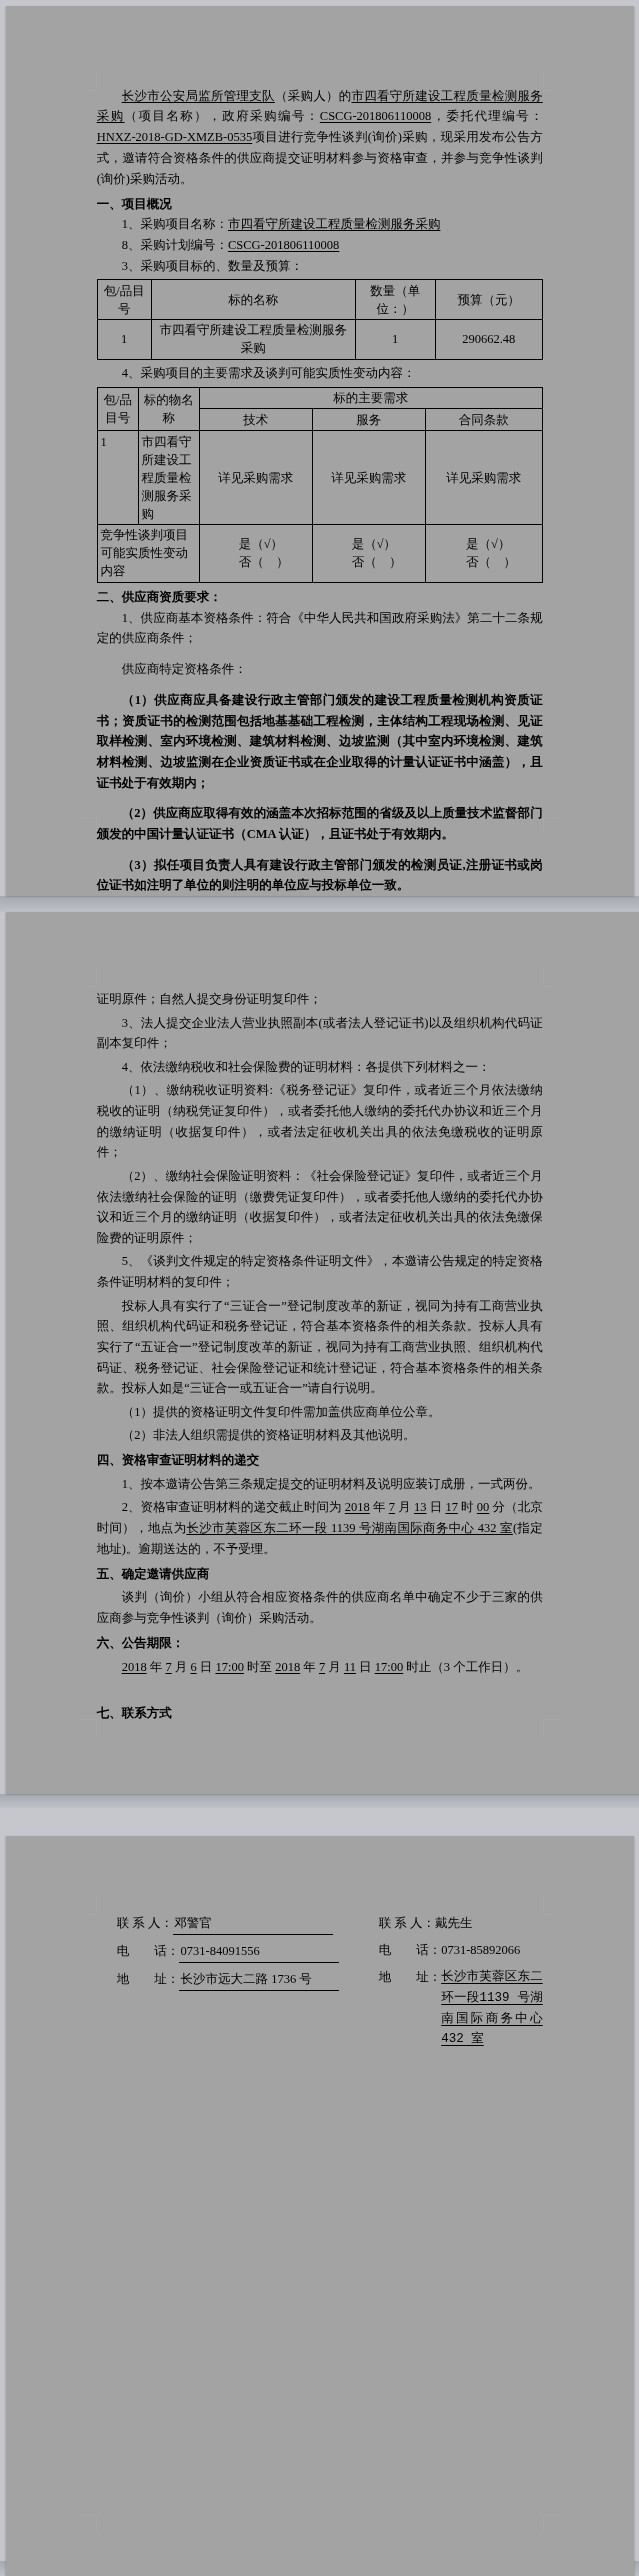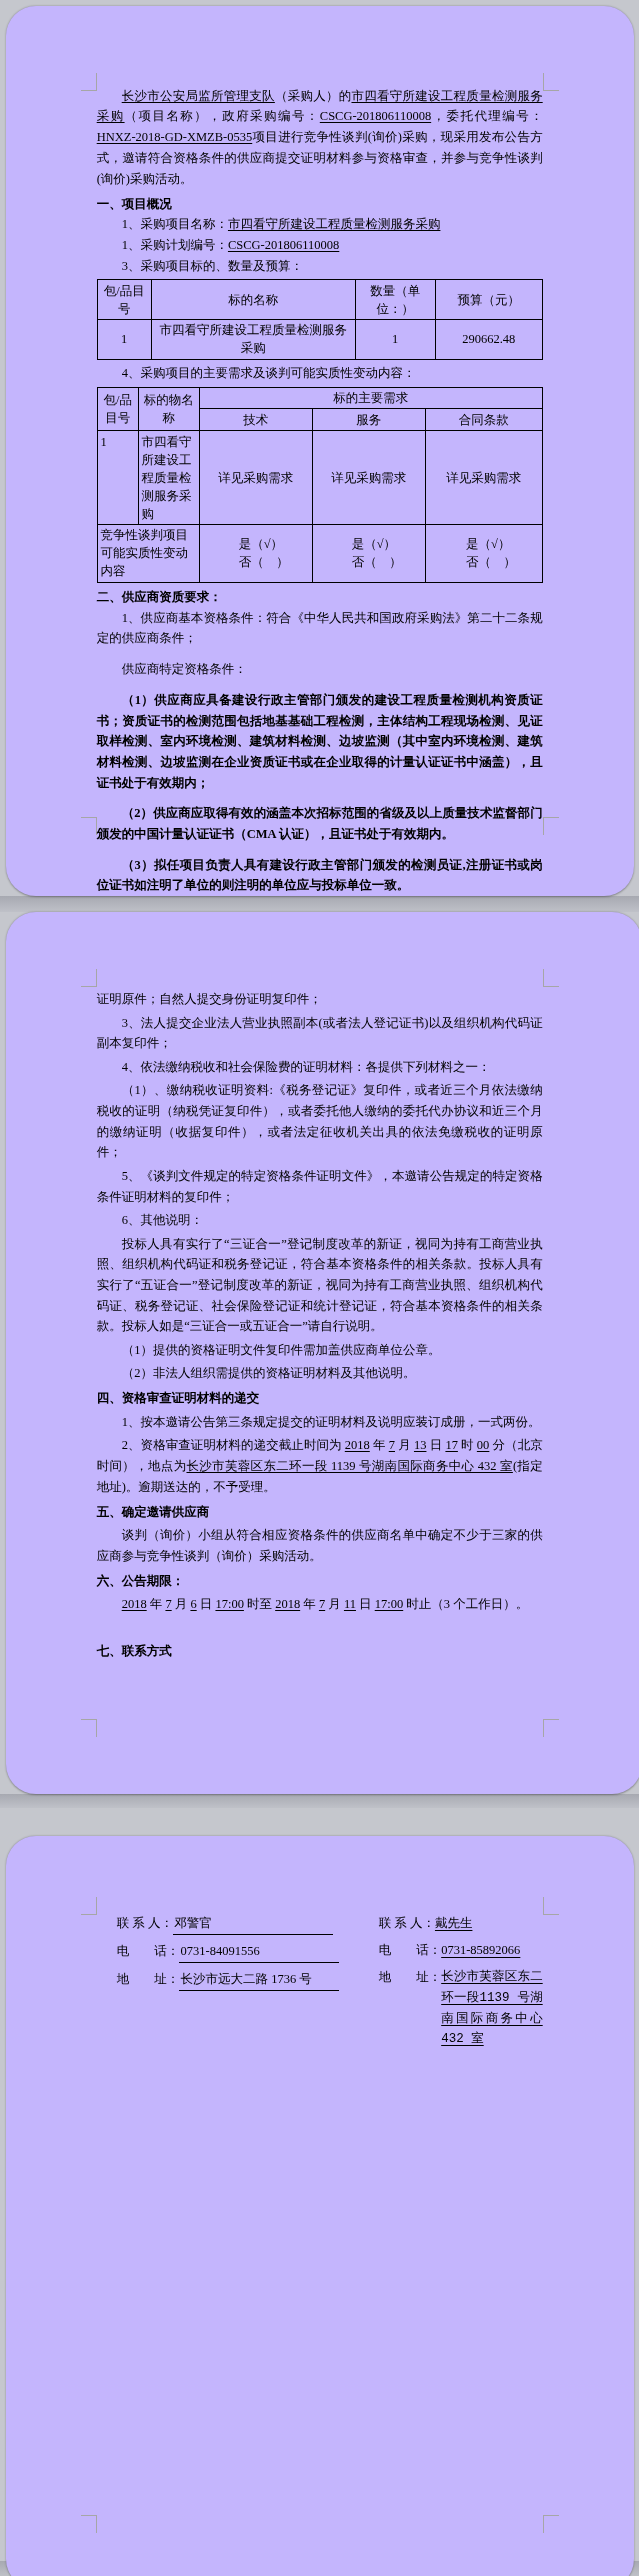--- a/index.html
+++ b/index.html
@@ -4,24 +4,23 @@
 <style>
   html,body{margin:0;padding:0;}
   body{
     width:640px;height:2576px;position:relative;
     background:#c5c7cd;
     font-family:"Liberation Serif","DejaVu Serif",serif;
     color:#000;
   }
   .band{position:absolute;left:0;width:640px;background:linear-gradient(#a7a9b1,#bfc1c8);}
   .page{
-    position:absolute;left:5.7px;width:628px;background:#c4b5fd;
+    position:absolute;left:5.7px;width:628px;background:#a3a3a3;
     box-shadow:0 0.7px 2.1px rgba(0,0,0,.35);
     overflow:hidden;
-    border-radius:30px;
   }
   .content{
     position:absolute;left:91px;width:446px;top:0;
     font-size:12.5px;line-height:20.7px;
   }
   p{margin:0;padding:0;text-align:justify;}
   .ind{text-indent:2em;}
   .hd{font-weight:bold;text-indent:0;margin-top:4.3px;}
   .b{font-weight:bold;}
   .u{text-decoration:underline;text-underline-offset:2.1px;}
@@ -39,42 +38,42 @@
   .mk.tl{border-right:0.7px solid #a6a6a6;border-bottom:0.7px solid #a6a6a6;}
   .mk.tr{border-left:0.7px solid #a6a6a6;border-bottom:0.7px solid #a6a6a6;}
   .mk.bl{border-right:0.7px solid #a6a6a6;border-top:0.7px solid #a6a6a6;}
   .mk.br{border-left:0.7px solid #a6a6a6;border-top:0.7px solid #a6a6a6;}
   
   .ccol{position:absolute;top:77px;}
   .ccol .row{margin-bottom:6.4px;}
   .lbl{white-space:pre;display:inline-block;vertical-align:top;}
   .fill{display:inline-block;border-bottom:0.7px solid #000;width:157px;vertical-align:bottom;padding:0 1.4px;}
   .fill.center{}
-  .uval{text-decoration:underline;text-underline-offset:2.8px;text-align:center;}
+  .uval{text-underline-offset:2.8px;text-align:center;}
   .wrapval{display:inline-block;width:151px;text-decoration:underline;text-underline-offset:2.8px;text-align:justify;vertical-align:top;font-family:Liberation Mono, monospace;}
 </style>
 </head>
 <body>
 
 <div class="band" style="top:896px;height:15.7px;"></div>
 <div class="band" style="top:1794px;height:14.2px;"></div>
 <div class="band" style="top:2561px;height:15px;"></div>
 
 <div class="page" style="top:5.7px;height:890px;">
   <div class="mk tl" style="left:75px;top:67px;"></div>
   <div class="mk tr" style="left:537px;top:67px;"></div>
   <div class="mk bl" style="left:75px;top:811px;"></div>
   <div class="mk br" style="left:537px;top:811px;"></div>
 
   <div class="content" style="top:80px;">
     <p class="ind"><span class="u">长沙市公安局监所管理支队</span><span>（采购人）的</span><span class="u">市四看守所建设工程质量检测服务采购</span><span>（项目名称），政府采购编号：</span><span class="u">CSCG-201806110008</span><span>，委托代理编号：</span><span class="u">HNXZ-2018-GD-XMZB-0535</span><span>项目进行竞争性谈判(询价)采购，现采用发布公告方式，邀请符合资格条件的供应商提交证明材料参与资格审查，并参与竞争性谈判(询价)采购活动。</span></p>
 
     <p class="hd">一、项目概况</p>
     <p class="ind"><span>1、采购项目名称：</span><span class="u">市四看守所建设工程质量检测服务采购</span></p>
-    <p class="ind"><span>1、采购计划编号：</span><span class="u">CSCG-201806110008</span></p>
+    <p class="ind"><span>8、采购计划编号：</span><span class="u">CSCG-201806110008</span></p>
     <p class="ind">3、采购项目标的、数量及预算：</p>
 
     <table class="t1">
       <colgroup>
           <col style="width:54px">
           <col style="width:204px">
           <col style="width:80px">
           <col>
         </colgroup>
       <tbody>
@@ -153,22 +152,22 @@
   <div class="mk tl" style="left:75px;top:57px;"></div>
   <div class="mk tr" style="left:537px;top:57px;"></div>
   <div class="mk bl" style="left:75px;top:807px;"></div>
   <div class="mk br" style="left:537px;top:807px;"></div>
 
   <div class="content" style="top:77px;">
     <p>证明原件；自然人提交身份证明复印件；</p>
     <p class="ind sm">3、法人提交企业法人营业执照副本(或者法人登记证书)以及组织机构代码证副本复印件；</p>
     <p class="ind sm">4、依法缴纳税收和社会保险费的证明材料：各提供下列材料之一：</p>
     <p class="ind sm">（1）、缴纳税收证明资料:《税务登记证》复印件，或者近三个月依法缴纳税收的证明（纳税凭证复印件），或者委托他人缴纳的委托代办协议和近三个月的缴纳证明（收据复印件），或者法定征收机关出具的依法免缴税收的证明原件；</p>
+    <p class="ind sm">（2）、缴纳社会保险证明资料：《社会保险登记证》复印件，或者近三个月依法缴纳社会保险的证明（缴费凭证复印件），或者委托他人缴纳的委托代办协议和近三个月的缴纳证明（收据复印件），或者法定征收机关出具的依法免缴保险费的证明原件；</p>
     <p class="ind sm">5、《谈判文件规定的特定资格条件证明文件》，本邀请公告规定的特定资格条件证明材料的复印件；</p>
-    <p class="ind sm">6、其他说明：</p>
     <p class="ind sm">投标人具有实行了“三证合一”登记制度改革的新证，视同为持有工商营业执照、组织机构代码证和税务登记证，符合基本资格条件的相关条款。投标人具有实行了“五证合一”登记制度改革的新证，视同为持有工商营业执照、组织机构代码证、税务登记证、社会保险登记证和统计登记证，符合基本资格条件的相关条款。投标人如是“三证合一或五证合一”请自行说明。</p>
     <p class="ind sm">（1）提供的资格证明文件复印件需加盖供应商单位公章。</p>
     <p class="ind sm">（2）非法人组织需提供的资格证明材料及其他说明。</p>
 
     <p class="hd">四、资格审查证明材料的递交</p>
     <p class="ind sm">1、按本邀请公告第三条规定提交的证明材料及说明应装订成册，一式两份。</p>
     <p class="ind sm"><span>2、资格审查证明材料的递交截止时间为 </span><span class="u">2018</span><span> 年 </span><span class="u">7</span><span> 月 </span><span class="u">13</span><span> 日 </span><span class="u">17</span><span> 时 </span><span class="u">00</span><span> 分（北京时间），地点为</span><span class="u">长沙市芙蓉区东二环一段 1139 号湖南国际商务中心 432 室</span><span>(指定地址)。逾期送达的，不予受理。</span></p>
 
     <p class="hd">五、确定邀请供应商</p>
     <p class="ind sm">谈判（询价）小组从符合相应资格条件的供应商名单中确定不少于三家的供应商参与竞争性谈判（询价）采购活动。</p>

